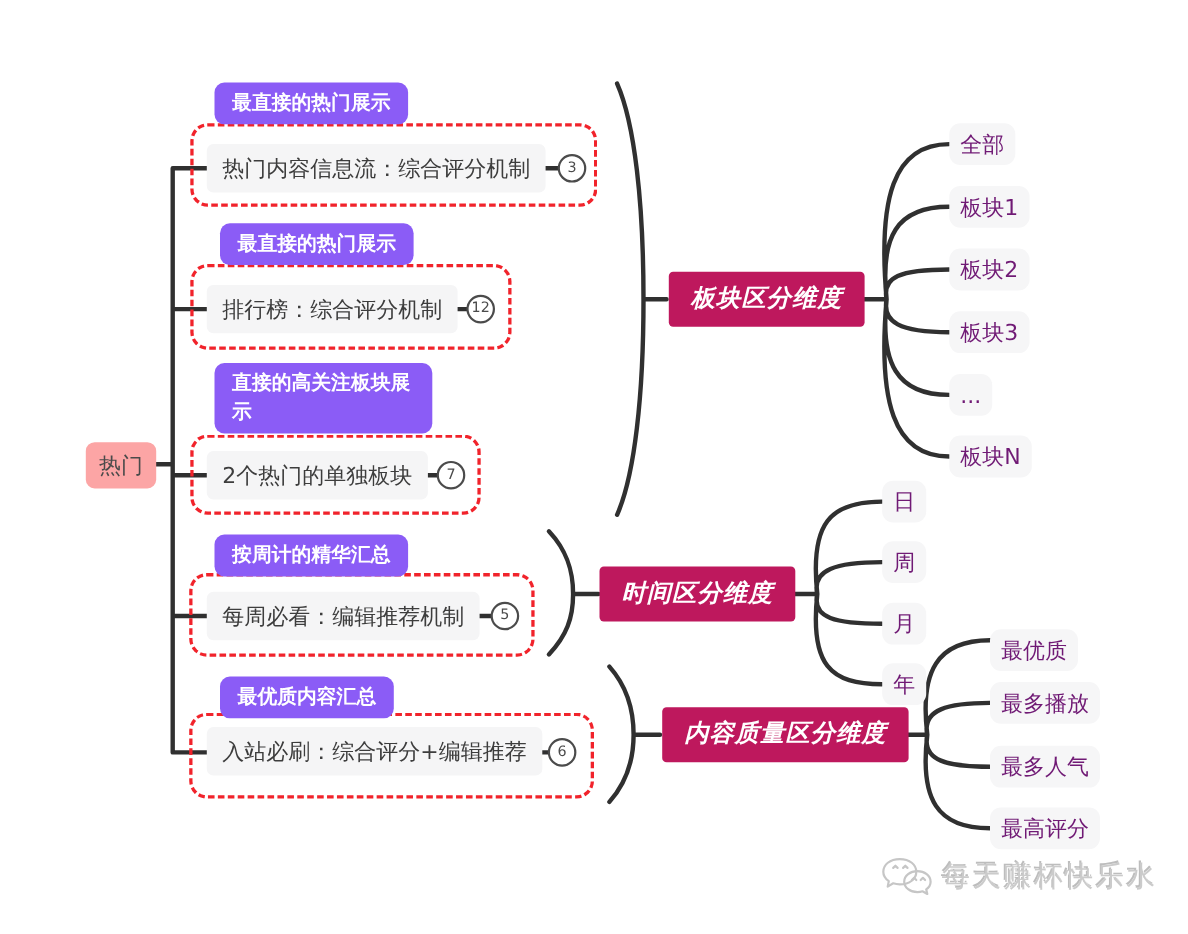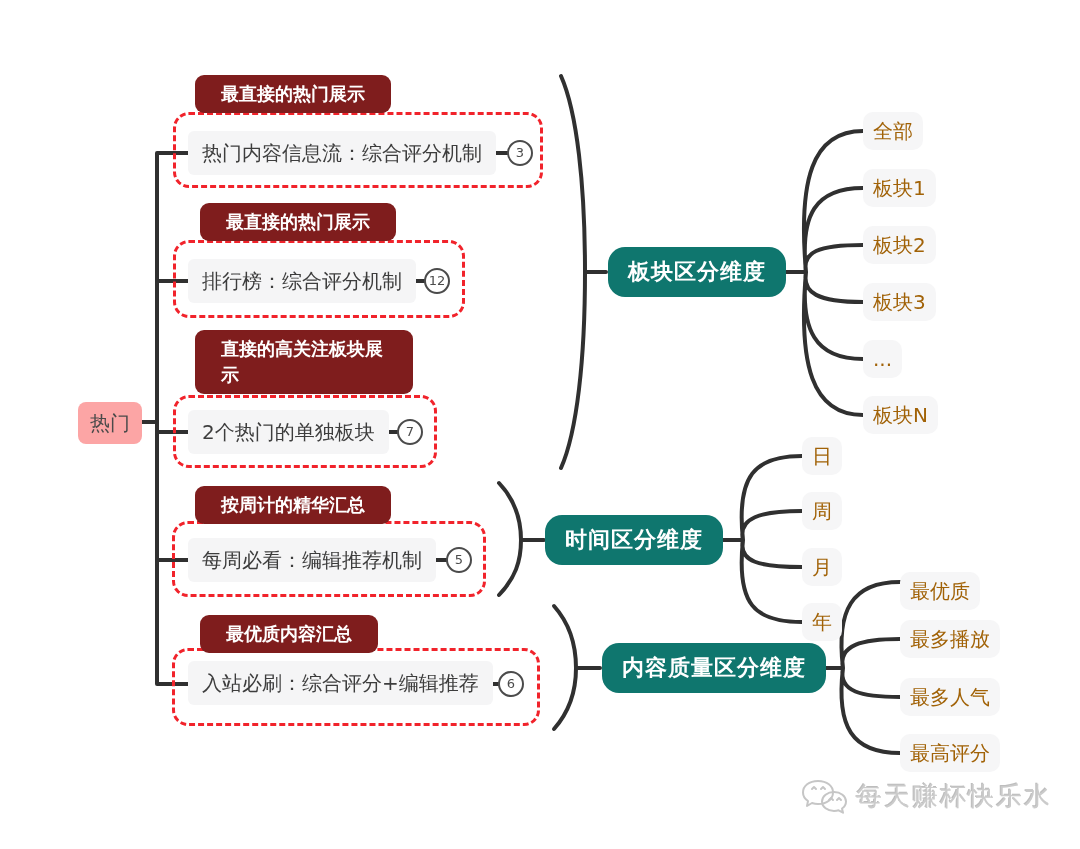--- a/index.html
+++ b/index.html
@@ -18,27 +18,27 @@
     background: #fca5a5;
     border-radius: 8px;
     color: #4a4a4a;
     font-size: 20px;
     line-height: 26px;
     padding: 8px 12px;
     z-index: 2;
   }
   .badge {
     position: absolute;
-    background: #7f1d1d;
+    background: #8b5cf6;
     border-radius: 9px;
     color: #ffffff;
     font-size: 18px;
     font-weight: bold;
     line-height: 26px;
-    padding: 6px 26px;
+    padding: 6px 16px;
     z-index: 3;
   }
   .dashed-box {
     position: absolute;
     border: 3px dashed #f1232b;
     border-radius: 16px;
     background: transparent;
     z-index: 1;
   }
   .item-box {
@@ -60,36 +60,37 @@
     border-radius: 50%;
     background: #ffffff;
     color: #4b4b4b;
     font-size: 13px;
     line-height: 22px;
     text-align: center;
     z-index: 2;
   }
   .dim-node {
     position: absolute;
-    background: #0f766e;
-    border-radius: 17px;
+    background: #be185d;
+    border-radius: 4px;
     color: #ffffff;
     font-size: 22px;
     font-weight: bold;
     line-height: 30px;
     padding: 10px 20px;
     letter-spacing: 1px;
     z-index: 2;
     white-space: nowrap;
+    font-style: italic;
   }
   .leaf {
     position: absolute;
     background: #f6f6f7;
     border-radius: 10px;
-    color: #a16207;
+    color: #701a75;
     font-size: 20px;
     line-height: 26px;
     padding: 6px 10px;
     z-index: 2;
     white-space: nowrap;
   }
   .watermark {
     position: absolute;
     left: 798px;
     top: 774px;

